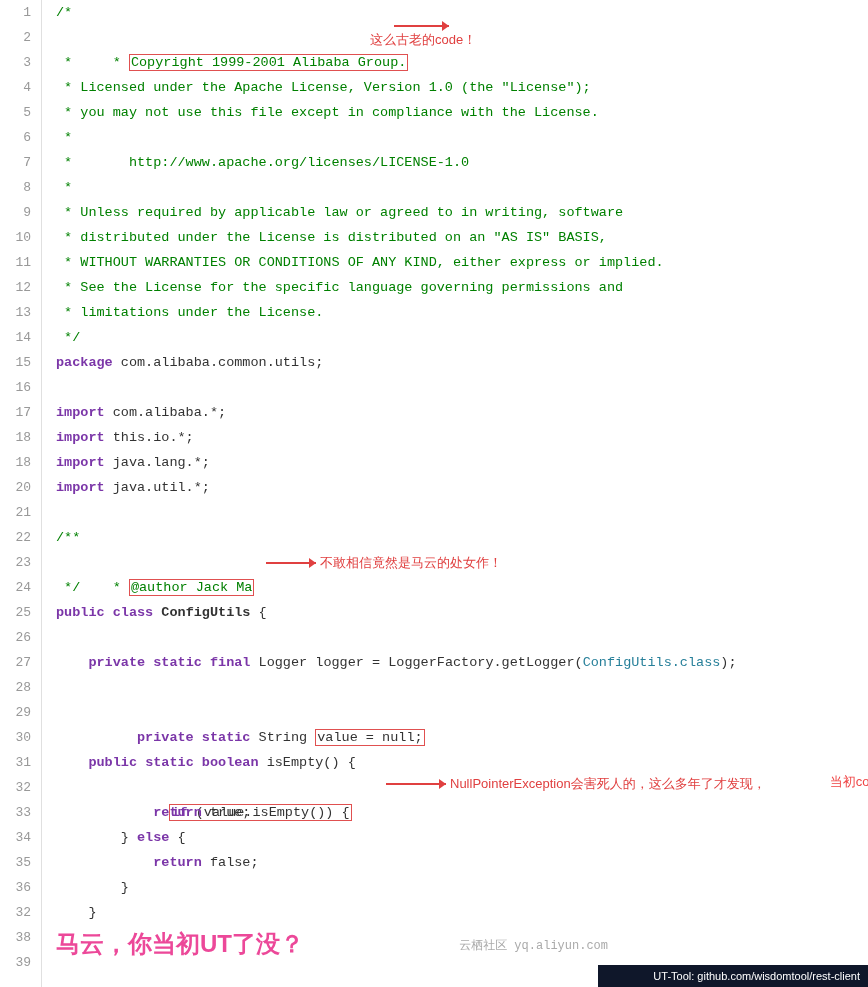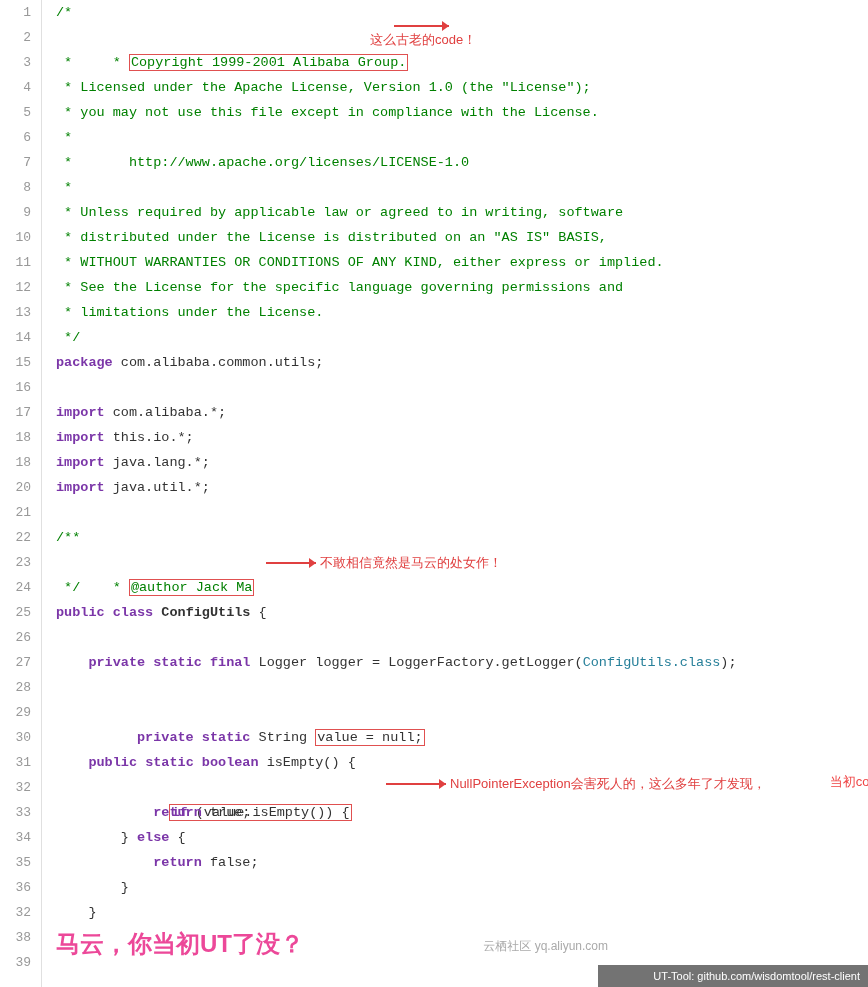--- a/index.html
+++ b/index.html
@@ -214,19 +214,19 @@
     <span class="code-line">        }</span>
 
     <span class="code-line">    }</span>
 
     <span class="code-line">&nbsp;</span>
 
     <div style="position:absolute; bottom:26px; left:14px;">
       <span style="font-family:'Microsoft YaHei',Arial,sans-serif;font-size:24px;font-weight:bold;color:#ec4899;">马云，你当初UT了没？</span>
     </div>
 
-    <div style="position:absolute; bottom:28px; right:260px; color:#aaa; font-family:Liberation Sans, sans-serif; font-size:12px;">云栖社区 yq.aliyun.com</div>
-
-    <div style="position:absolute; bottom:0; right:0; width:270px; height:22px; background:#737373; display:flex; align-items:center; justify-content:flex-end; padding-right:8px;">
+    <div style="position:absolute; bottom:28px; right:260px; color:#aaa; font-family:Liberation Mono, monospace; font-size:12px;">云栖社区 yq.aliyun.com</div>
+
+    <div style="position:absolute; bottom:0; right:0; width:270px; height:22px; background:#0f172a; display:flex; align-items:center; justify-content:flex-end; padding-right:8px;">
       <span style="color:#fff;font-family:Arial,sans-serif;font-size:11px;">UT-Tool: github.com/wisdomtool/rest-client</span>
     </div>
   </div>
 </div>
 
 </body></html>

